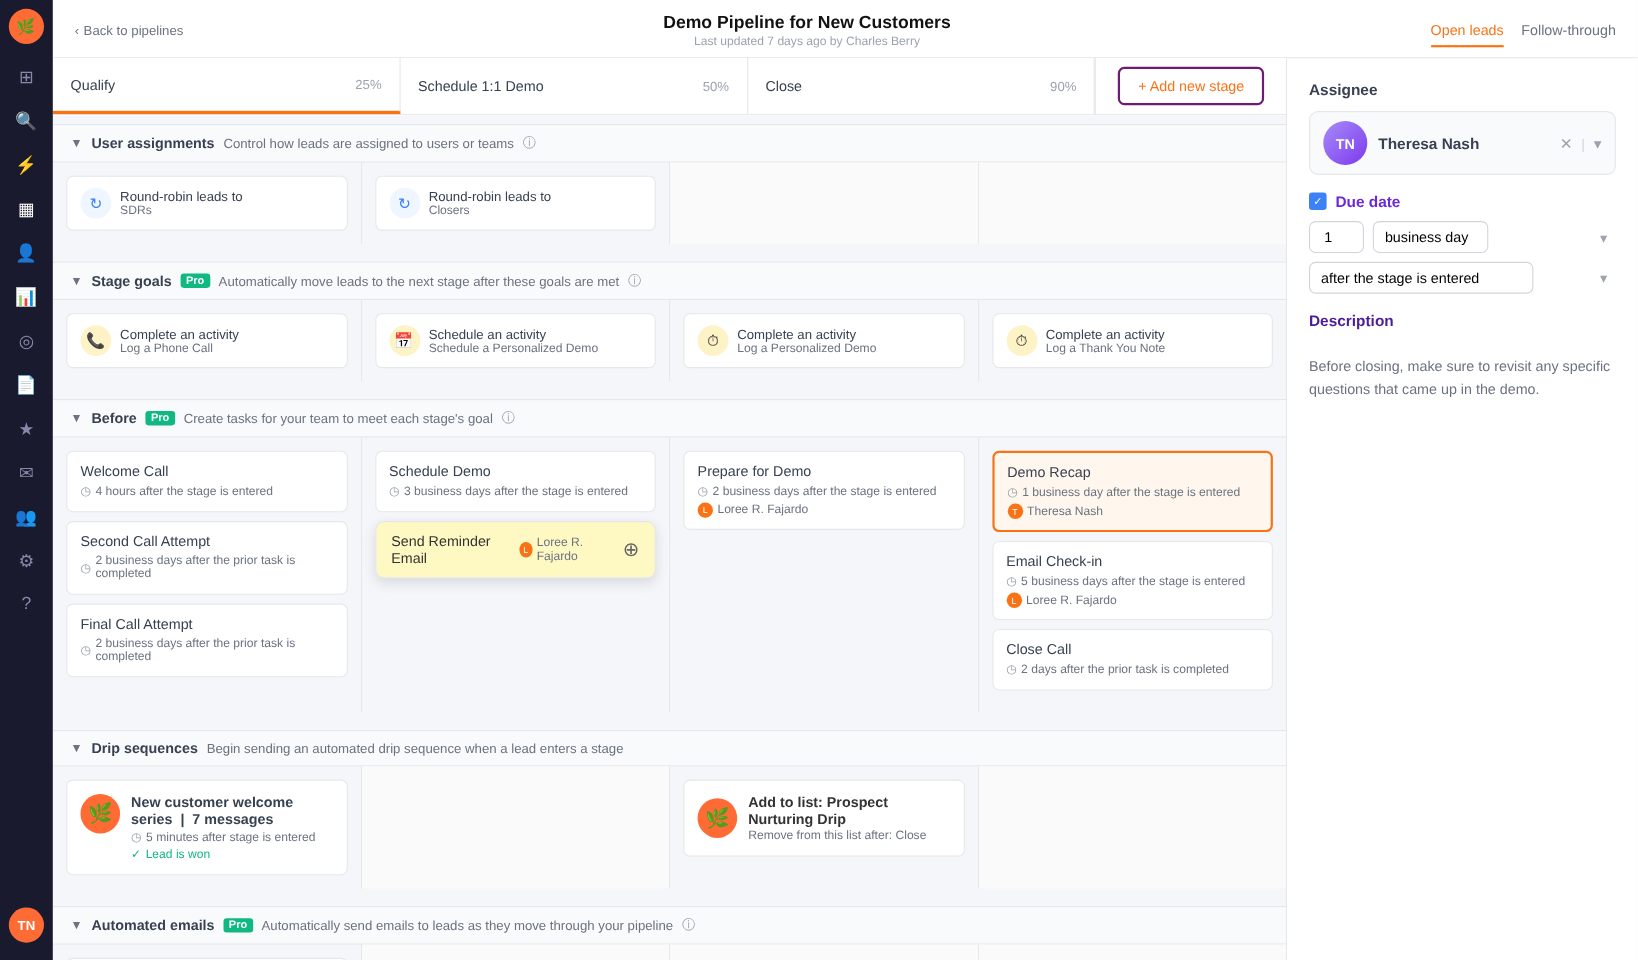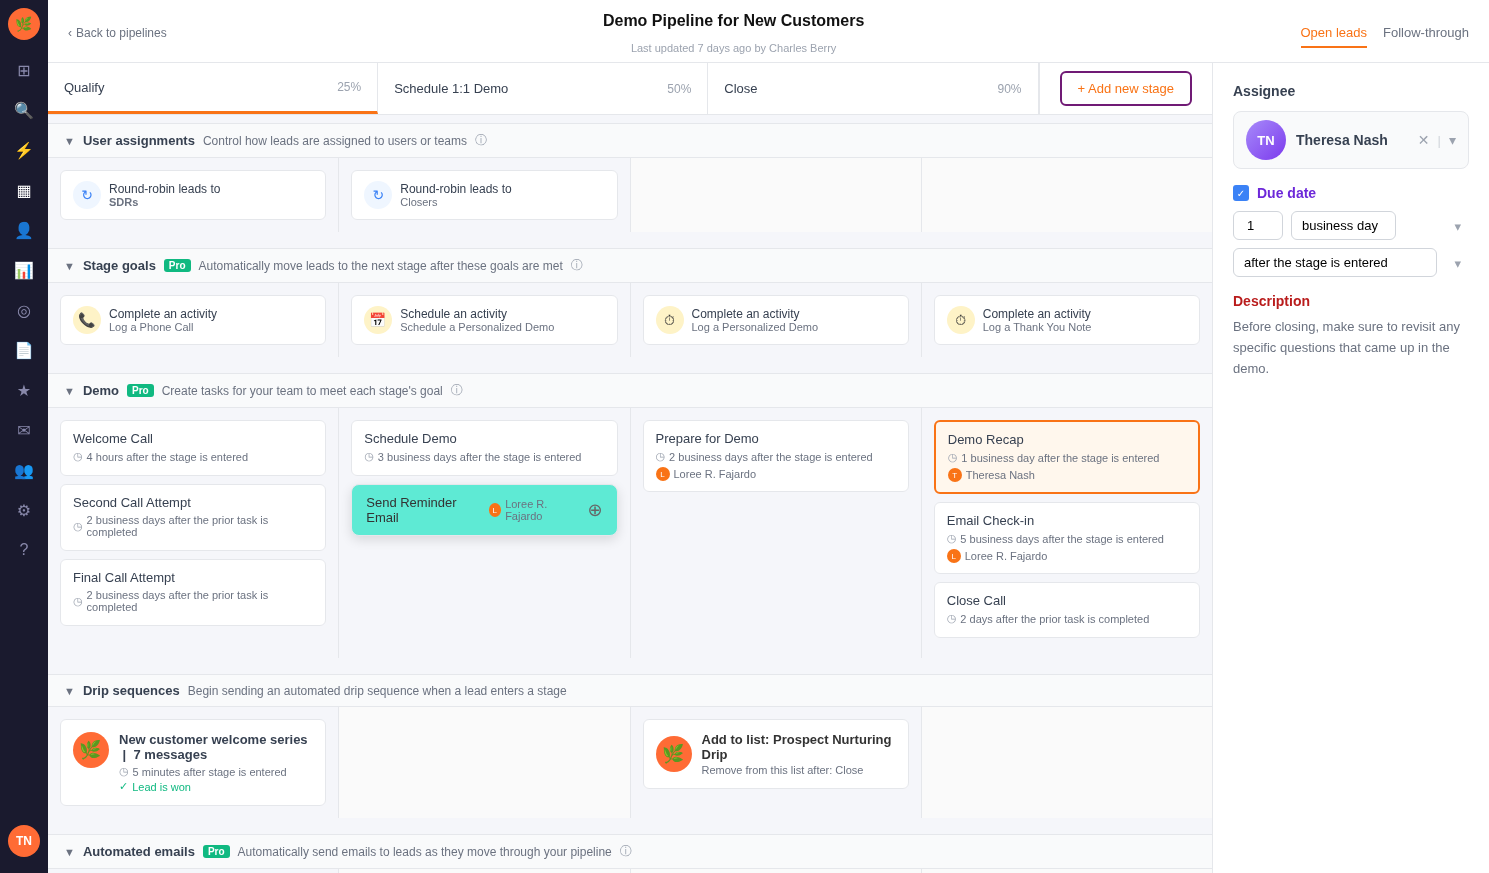--- a/index.html
+++ b/index.html
@@ -73,21 +73,21 @@
       text-align: center;
     }
     .header-title {
       font-size: 16px;
       font-weight: 600;
       color: #111;
     }
     .header-subtitle {
       font-size: 11px;
       color: #9ca3af;
-      margin-top: 12px;
+      margin-top: 2px;
     }
     .header-tabs {
       display: flex; gap: 16px;
     }
     .header-tab {
       font-size: 13px;
       padding: 6px 0;
       cursor: pointer;
       color: #6b7280;
       border-bottom: 2px solid transparent;
@@ -313,36 +313,36 @@
 
     
     .card.highlighted {
       border: 2px solid #f97316;
       background: #fff7ed;
     }
 
     
     .floating-card {
       position: relative;
-      background: #5eead4;
+      background: #fef9c3;
       border: 1px solid #e5e7eb;
       border-radius: 8px;
       padding: 10px 14px;
       box-shadow: 0 4px 12px rgba(0,0,0,0.12);
       display: flex;
       align-items: center;
       gap: 8px;
       font-size: 13px;
       font-weight: 500;
       z-index: 5;
     }
 
     
     .right-panel {
-      width: 277px;
+      width: 320px;
       background: white;
       border-left: 1px solid #e5e7eb;
       padding: 20px;
       overflow-y: auto;
       flex-shrink: 0;
     }
     .panel-section-title {
       font-size: 14px;
       font-weight: 600;
       color: #374151;
@@ -435,22 +435,22 @@
       right: 8px;
       top: 50%;
       transform: translateY(-50%);
       color: #9ca3af;
       pointer-events: none;
     }
     .description-section {}
     .description-title {
       font-size: 14px;
       font-weight: 600;
-      color: #b91c1c;
-      margin-bottom: 8px;
+      color: #4c1d95;
+      margin-bottom: 24px;
     }
     .description-text {
       font-size: 13px;
       color: #6b7280;
       line-height: 1.6;
     }
 
     
     .email-card {
       background: white;
@@ -578,21 +578,21 @@
           <span class="section-title">User assignments</span>
           <span class="section-desc">Control how leads are assigned to users or teams</span>
           <span class="info-icon">ⓘ</span>
         </div>
         <div class="columns-grid">
           <div class="col">
             <div class="round-robin-card">
               <div class="rr-icon">↻</div>
               <div>
                 <div class="rr-text">Round-robin leads to</div>
-                <div style="font-size:11px;color:#6b7280;font-weight:bold;">SDRs</div>
+                <div style="font-size:11px;color:#6b7280;">SDRs</div>
               </div>
             </div>
           </div>
           <div class="col">
             <div class="round-robin-card">
               <div class="rr-icon">↻</div>
               <div>
                 <div class="rr-text">Round-robin leads to</div>
                 <div style="font-size:11px;color:#6b7280;">Closers</div>
               </div>
@@ -647,21 +647,21 @@
                 <div class="goal-sub">Log a Thank You Note</div>
               </div>
             </div>
           </div>
         </div>
       </div>
 
       <div class="section">
         <div class="section-header">
           <span class="section-toggle">▼</span>
-          <span class="section-title">Demo</span>
+          <span class="section-title">Before</span>
           <span class="section-badge">Pro</span>
           <span class="section-desc">Create tasks for your team to meet each stage's goal</span>
           <span class="info-icon">ⓘ</span>
         </div>
         <div class="columns-grid">
 
           <div class="col">
             <div class="card">
               <div class="card-title">Welcome Call</div>
               <div class="card-detail">

